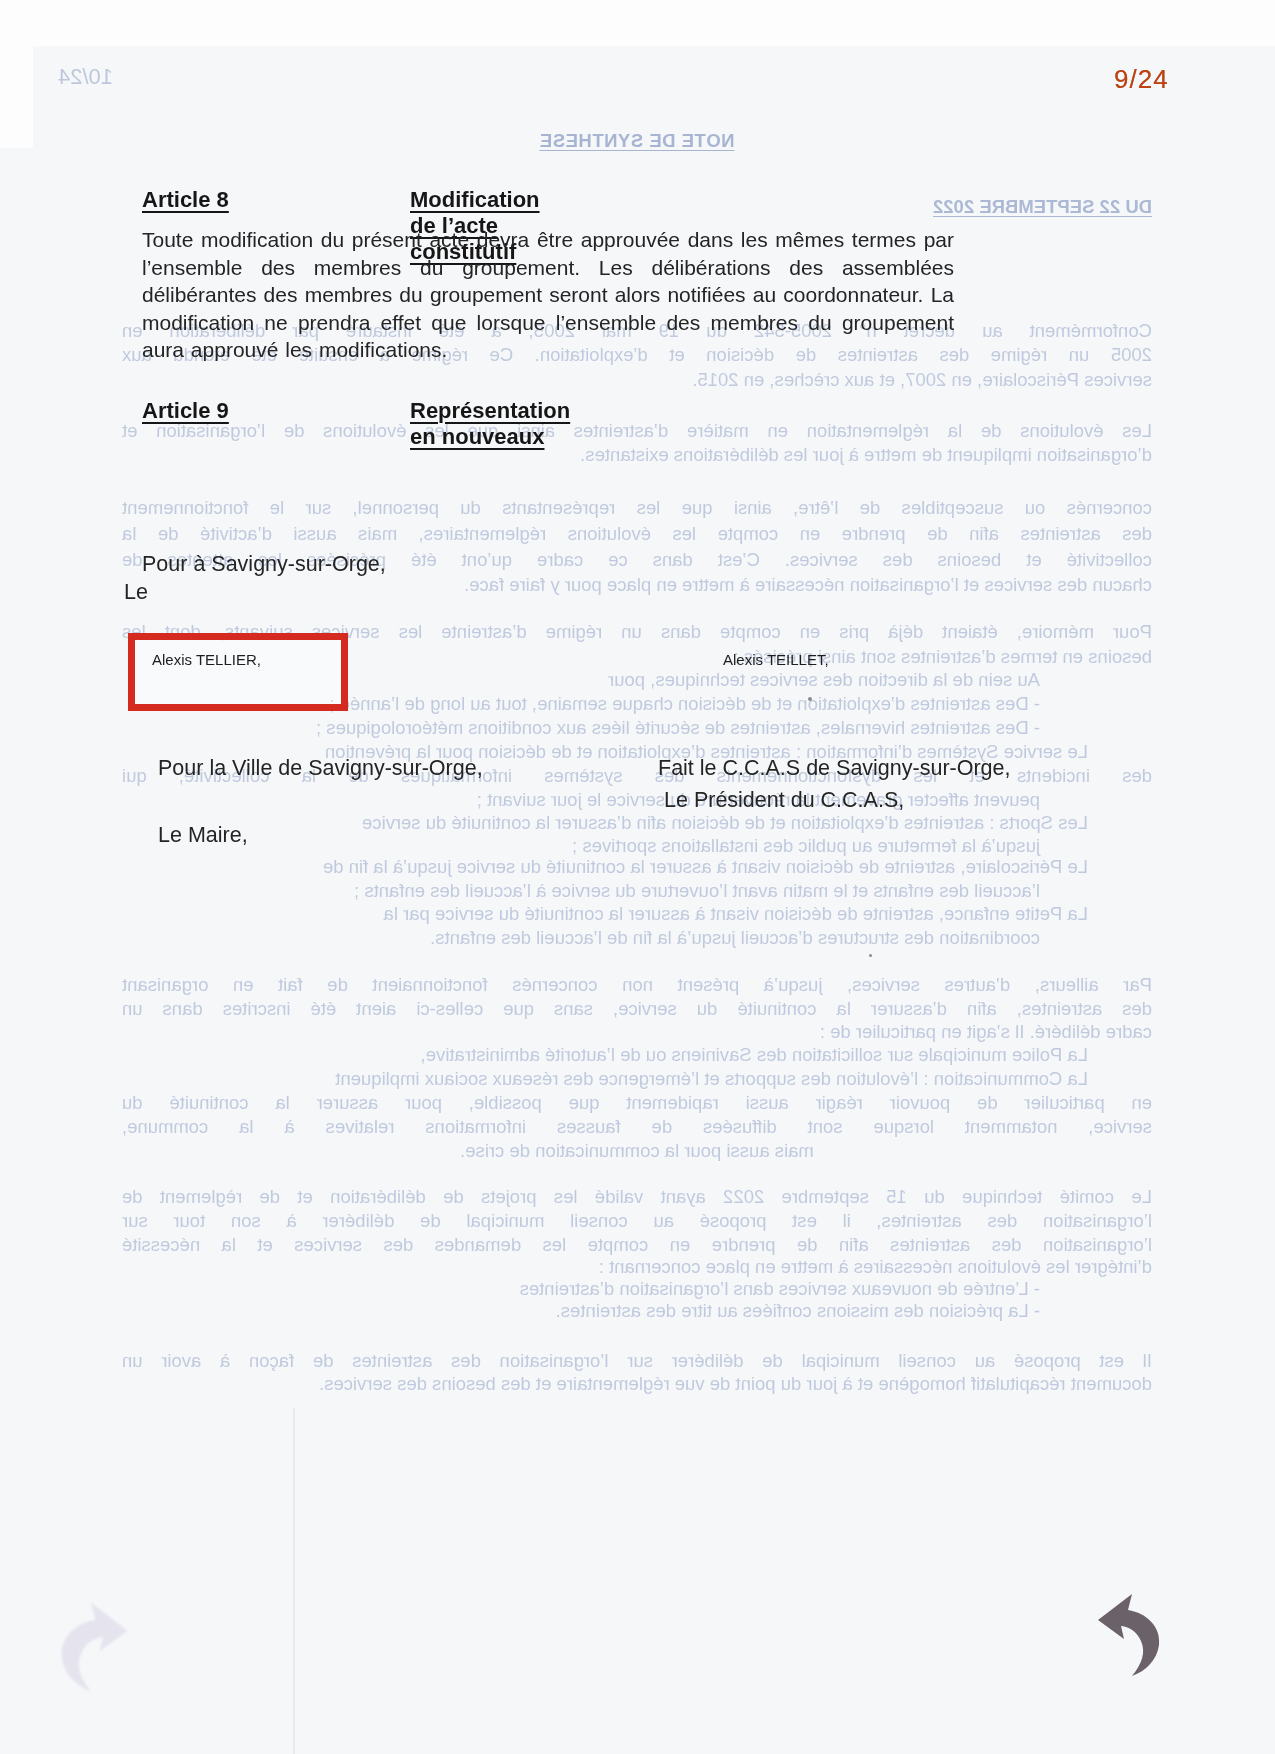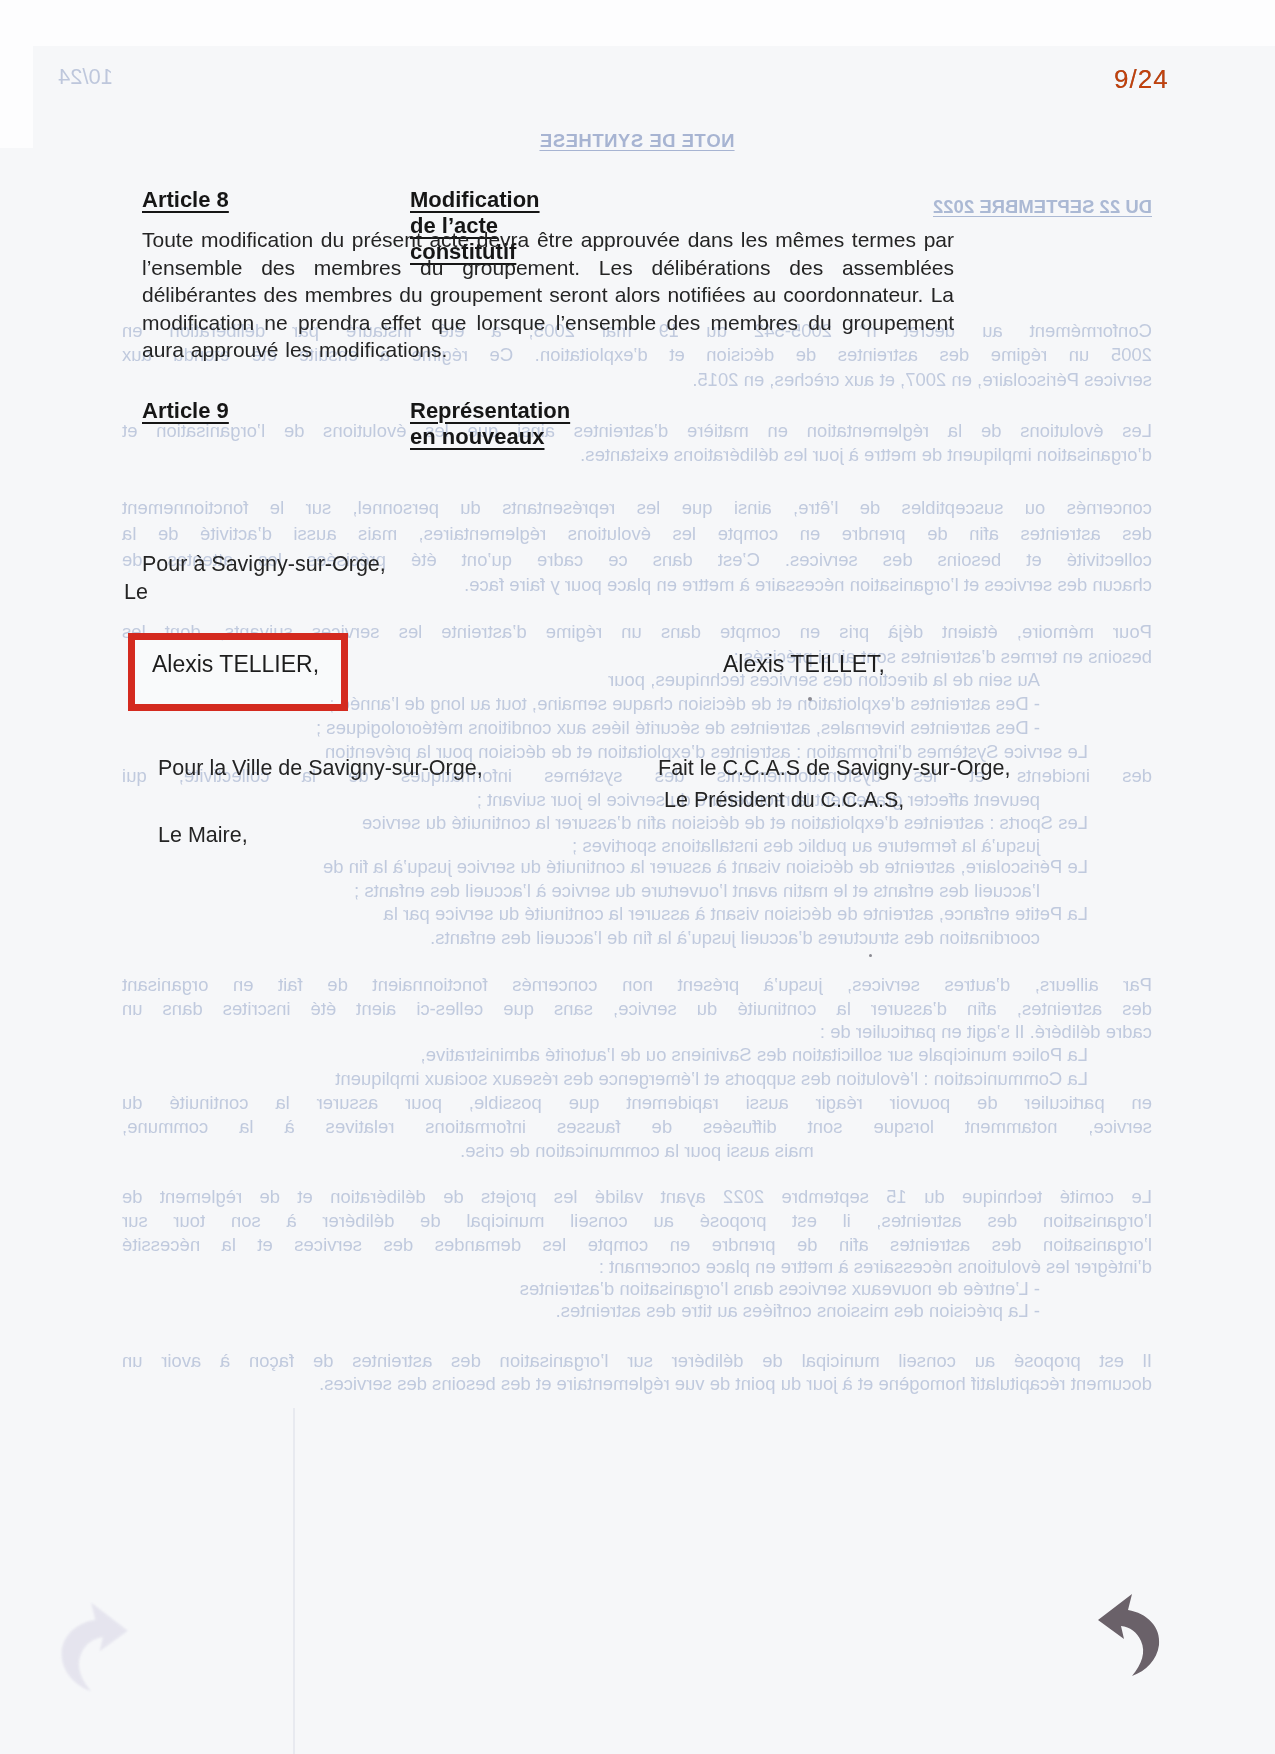--- a/index.html
+++ b/index.html
@@ -32,21 +32,21 @@
   
   .ink{color:#c2410c;text-shadow:0 0 0.4px rgba(20,20,20,0.45);}
   .page-number{position:absolute;left:1114px;top:64px;font-size:26px;letter-spacing:1px;}
   .art-heading{position:absolute;left:142px;font-size:22px;font-weight:bold;color:#161616;}
   .art-heading .u{text-decoration:underline;text-underline-offset:4px;
                   text-decoration-thickness:2px;}
   .art-title{position:absolute;left:268px;top:0;}
   .para{position:absolute;left:142px;width:812px;font-size:21px;line-height:27.5px;
         text-align:justify;word-spacing:1px;color:#242424;}
   .line{position:absolute;font-size:21.5px;color:#242424;white-space:nowrap;}
-  .name{position:absolute;font-size:23px;color:#1d1d1d;white-space:nowrap;}
+  .name{position:absolute;font-size:15px;color:#1d1d1d;white-space:nowrap;}
   .highlight-box{position:absolute;left:128px;top:633px;width:206px;height:64px;
         border:7px solid var(--hl,#d42a1f);background:rgba(255,255,255,0.35);}
   .crease{position:absolute;left:293px;top:1408px;width:2px;height:346px;
         background:rgba(198,204,218,0.30);}
   .speck{position:absolute;border-radius:50%;background:#8a8a92;}
   .arrow-stamp{position:absolute;left:1096px;top:1594px;}
   .ghost-arrow{position:absolute;left:52px;top:1602px;transform:scaleX(-1);
         opacity:0.42;filter:blur(1px);}
 </style>
 </head>

